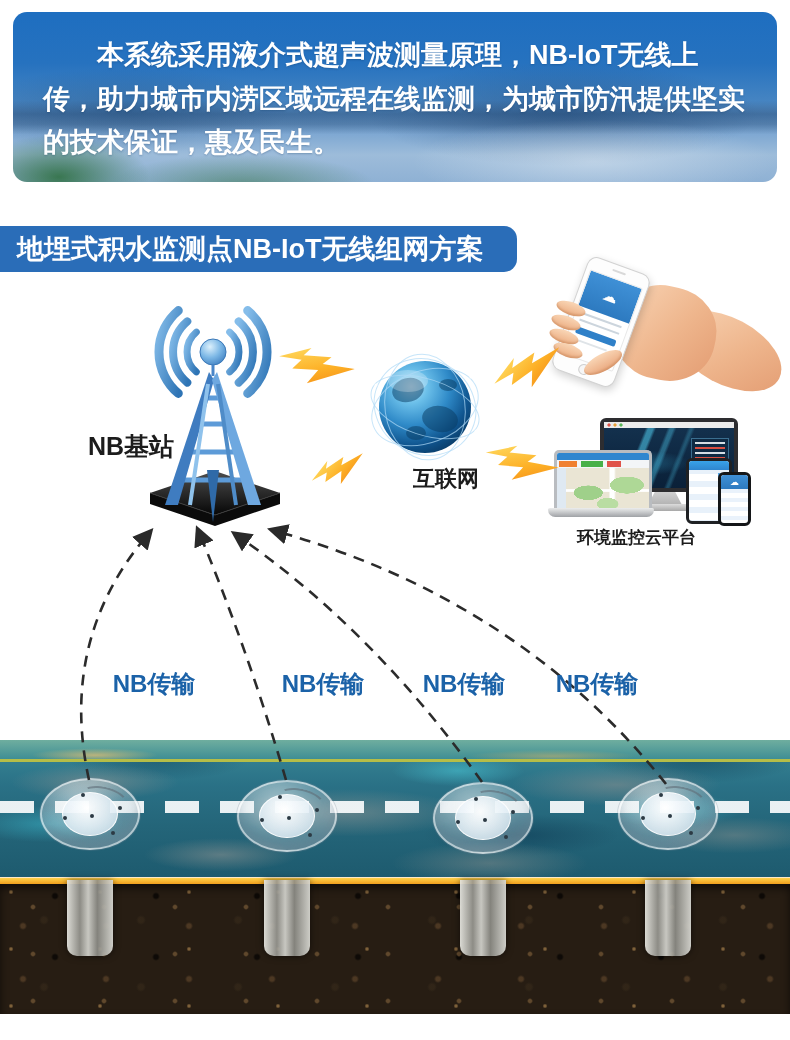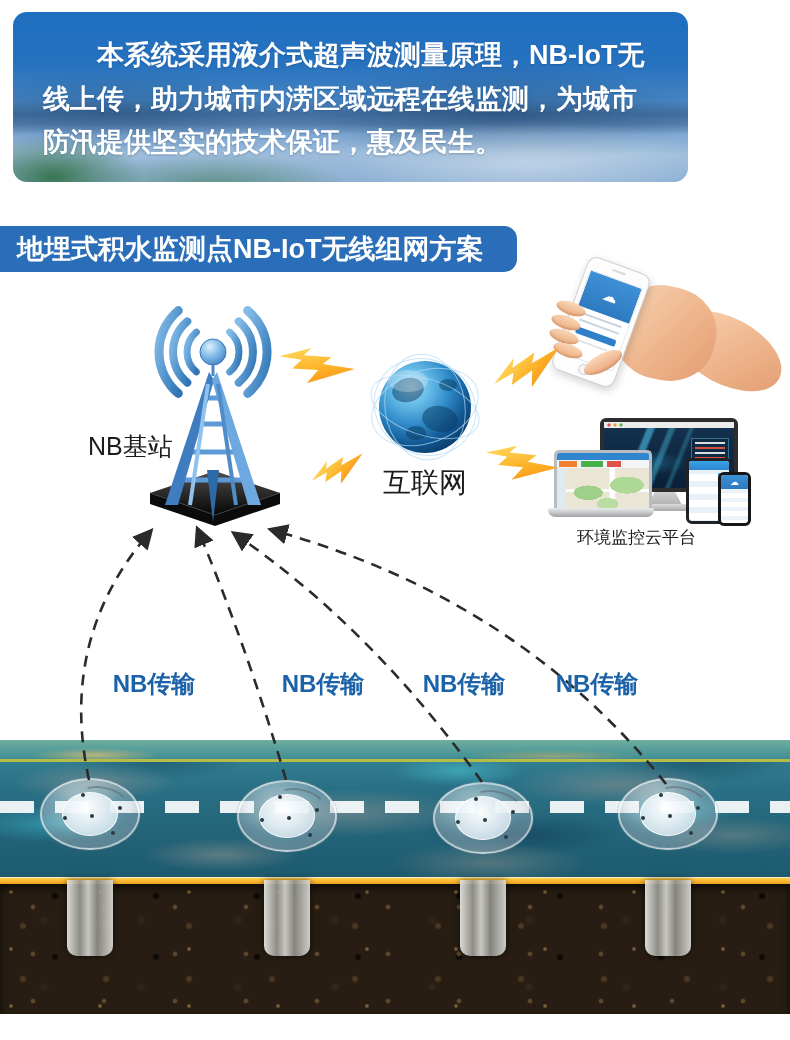--- a/index.html
+++ b/index.html
@@ -1,21 +1,21 @@
 <!DOCTYPE html>
 <html><head>
 <meta charset="utf-8">
 <style>
   html,body{margin:0;padding:0;background:#ffffff;}
   body{width:790px;height:1040px;position:relative;overflow:hidden;
        font-family:"Liberation Sans","DejaVu Sans",sans-serif;}
 
   
   .banner{
-    position:absolute;left:13px;top:12px;width:675px;height:170px;
+    position:absolute;left:13px;top:12px;width:764px;height:170px;
     border-radius:14px;overflow:hidden;
     background:
       radial-gradient(ellipse 130px 60px at 6% 97%, rgba(42,108,58,.85), rgba(42,108,58,0) 70%),
       radial-gradient(ellipse 190px 45px at 30% 102%, rgba(58,118,72,.55), rgba(58,118,72,0) 70%),
       radial-gradient(ellipse 260px 60px at 76% 88%, rgba(235,242,248,.45), rgba(235,242,248,0) 70%),
       linear-gradient(180deg, rgba(10,40,80,0) 52%, rgba(20,52,92,.38) 60%, rgba(20,52,92,.30) 66%, rgba(20,52,92,0) 72%),
       radial-gradient(ellipse 300px 80px at 72% 60%, rgba(23,60,105,.40), rgba(23,60,105,0) 65%),
       radial-gradient(ellipse 260px 70px at 15% 58%, rgba(25,65,110,.35), rgba(25,65,110,0) 62%),
       linear-gradient(180deg,#1e6ec0 0%,#2672bf 30%,#4584c2 52%,#7aa5d1 70%,#9dbcda 84%,#8fb1d4 100%);
   }
@@ -27,23 +27,23 @@
 
   
   .badge{
     position:absolute;left:0;top:226px;height:46px;width:517px;box-sizing:border-box;
     background:#2a6db8;border-radius:0 13px 13px 0;
     color:#fff;font-size:27px;font-weight:bold;line-height:46px;
     padding-left:17px;white-space:nowrap;overflow:hidden;
   }
 
   
-  .lbl{position:absolute;color:#1c1c1c;font-weight:400;z-index:6;white-space:nowrap;}
+  .lbl{position:absolute;color:#1c1c1c;font-weight:700;z-index:6;white-space:nowrap;}
   .lbl-basestation{left:88px;top:430px;font-size:25px;}
-  .lbl-internet{left:425px;top:464px;font-size:28px;transform:translateX(-50%);}
+  .lbl-internet{left:446px;top:464px;font-size:22px;transform:translateX(-50%);}
   .lbl-cloud{left:577px;top:526px;font-size:17px;}
   .lbl-nb{position:absolute;top:668px;font-size:24px;font-weight:600;color:#1b62a8;
           transform:translateX(-50%);z-index:6;white-space:nowrap;}
 
   
   .phonehand{position:absolute;left:540px;top:258px;width:240px;height:135px;z-index:3;}
   .skin{position:absolute;border-radius:50%;
         background:linear-gradient(125deg,#f7cfae 10%,#eeb58c 55%,#e39c72 100%);}
   .forearm{left:128px;top:60px;width:118px;height:66px;transform:rotate(28deg);}
   .palm{left:74px;top:28px;width:102px;height:94px;border-radius:46%;transform:rotate(12deg);}

